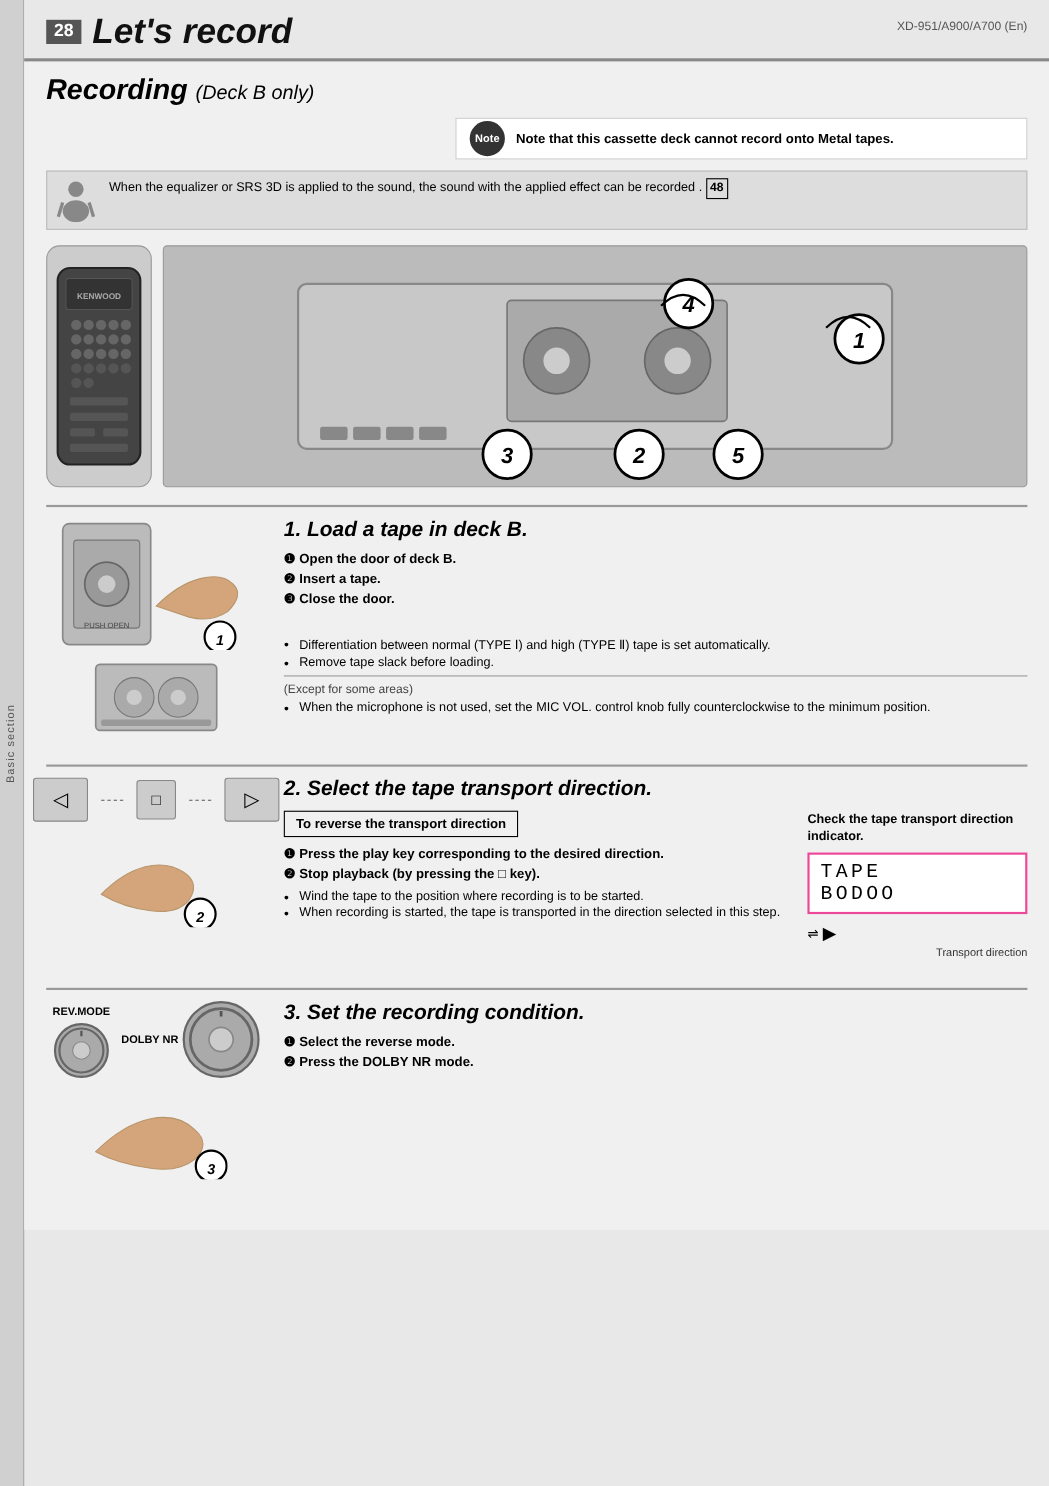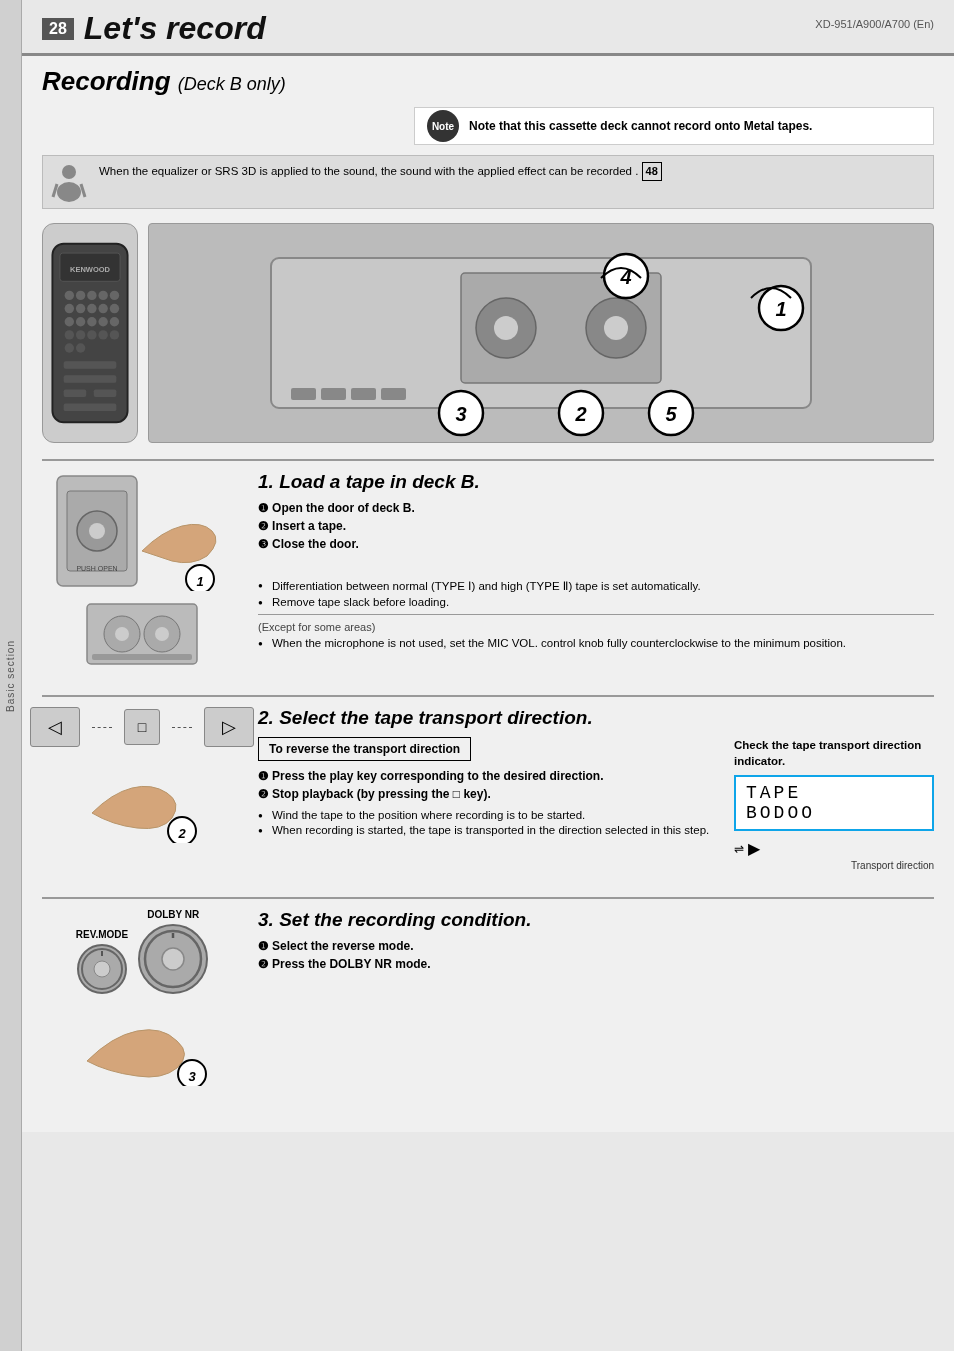--- a/index.html
+++ b/index.html
@@ -334,21 +334,21 @@
       line-height: 1.4;
       margin-bottom: 6px;
     }
 
     .tape-indicator-area {
       margin-top: 4px;
     }
     .tape-seg-display {
       font-family: 'Courier New', monospace;
       font-size: 18px;
-      border: 2px solid #0ea5e9;
+      border: 2px solid #ec4899;
       padding: 6px 10px;
       background: #fff;
       letter-spacing: 3px;
       display: inline-block;
       margin-bottom: 4px;
     }
     .transport-dir-label {
       font-size: 10px;
       color: #333;
       text-align: right;
@@ -588,21 +588,21 @@
             <div style="display:flex;flex-direction:column;align-items:center;gap:4px;">
               <p class="knob-label">REV.MODE</p>
               <div class="knob-circle">
                 <svg width="46" height="46" viewBox="0 0 46 46">
                   <circle cx="23" cy="23" r="20" fill="#aaa" stroke="#666" stroke-width="2"></circle>
                   <circle cx="23" cy="23" r="8" fill="#ccc" stroke="#888" stroke-width="1"></circle>
                   <line x1="23" y1="10" x2="23" y2="5" stroke="#555" stroke-width="2"></line>
                 </svg>
               </div>
             </div>
-            <div style="display:flex;flex-direction:column;align-items:center;gap:4px;justify-content:center;">
+            <div style="display:flex;flex-direction:row;align-items:center;gap:4px;justify-content:center;">
               <p class="knob-label">DOLBY NR</p>
               <div class="knob-circle knob-big">
                 <svg width="66" height="66" viewBox="0 0 66 66">
                   <circle cx="33" cy="33" r="28" fill="#aaa" stroke="#666" stroke-width="2.5"></circle>
                   <circle cx="33" cy="33" r="11" fill="#ccc" stroke="#888" stroke-width="1.5"></circle>
                   <line x1="33" y1="12" x2="33" y2="7" stroke="#555" stroke-width="2.5"></line>
                 </svg>
               </div>
             </div>
           </div>

